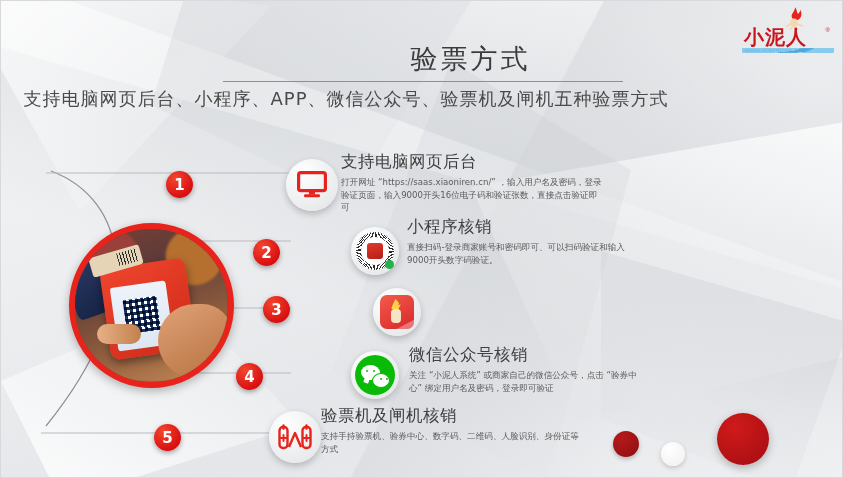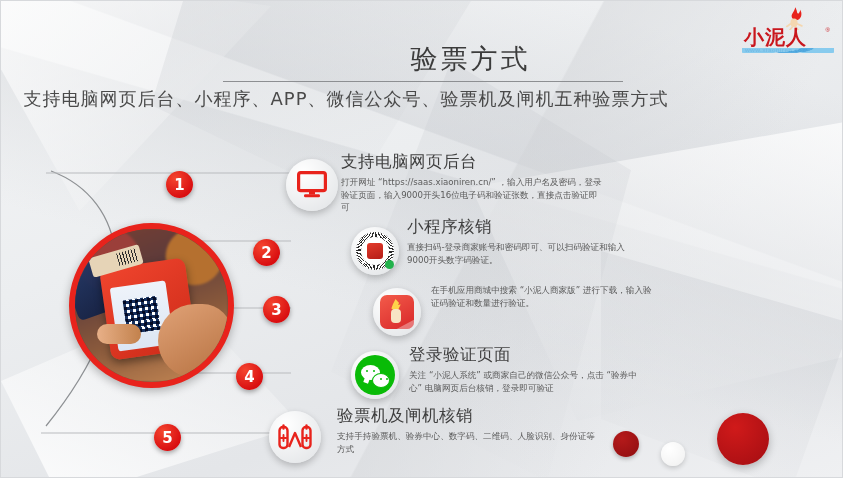--- a/index.html
+++ b/index.html
@@ -241,53 +241,52 @@
 
   <div class="row">
     <div class="ic" style="left:372px;top:287px;">
       <div class="appic">
         <div class="flame"></div>
         <div class="body"></div>
         <div class="stripe"></div>
       </div>
     </div>
     <div class="txtblk" style="left:430px;top:280px;width:228px;">
-      <div class="p">在手机应用商城中搜索 “小泥人商家版” 进行下载，输入验证码验证和数量进行验证。</div>
     </div>
   </div>
 
   <div class="row">
     <div class="ic" style="left:350px;top:350px;">
       <div class="wx">
         <div class="wxA"></div>
         <div class="wxd" style="left:11px;top:15px;"></div>
         <div class="wxd" style="left:18px;top:15px;"></div>
         <div class="wxB"></div>
         <div class="wxd" style="right:13px;bottom:15px;"></div>
         <div class="wxd" style="right:7px;bottom:15px;"></div>
       </div>
     </div>
     <div class="txtblk" style="left:408px;top:343px;width:232px;">
-      <div class="h">登录验证页面</div>
-      <div class="p">关注 “小泥人系统” 或商家自己的微信公众号，点击 “验券中心” 电脑网页后台核销，登录即可验证</div>
+      <div class="h">微信公众号核销</div>
+      <div class="p">关注 “小泥人系统” 或商家自己的微信公众号，点击 “验券中心” 绑定用户名及密码，登录即可验证</div>
     </div>
   </div>
 
   <div class="row">
     <div class="ic big" style="left:268px;top:410px;">
       <svg width="34" height="28" viewBox="0 0 34 28">
         <rect x="1.5" y="4" width="8" height="21" rx="3.4" fill="none" stroke="#e8231c" stroke-width="2.4"></rect>
         <rect x="24.5" y="4" width="8" height="21" rx="3.4" fill="none" stroke="#e8231c" stroke-width="2.4"></rect>
         <path d="M5.5 2.5 v3 M28.5 2.5 v3" stroke="#e8231c" stroke-width="2.4" stroke-linecap="round"></path>
         <path d="M5.5 12 v6 M2.8 15 h5.4" stroke="#e8231c" stroke-width="1.9" stroke-linecap="round"></path>
         <path d="M28.5 12 v6 M25.8 15 h5.4" stroke="#e8231c" stroke-width="1.9" stroke-linecap="round"></path>
         <path d="M11 24 L17 10 L23 24" fill="none" stroke="#e8231c" stroke-width="2.4" stroke-linejoin="round"></path>
       </svg>
     </div>
-    <div class="txtblk" style="left:336px;top:404px;width:258px;">
+    <div class="txtblk" style="left:320px;top:404px;width:258px;">
       <div class="h">验票机及闸机核销</div>
       <div class="p">支持手持验票机、验券中心、数字码、二维码、人脸识别、身份证等方式</div>
     </div>
   </div>
 
   <div class="deco d1"></div>
   <div class="deco d2"></div>
   <div class="deco d3"></div>
 
 </div>

